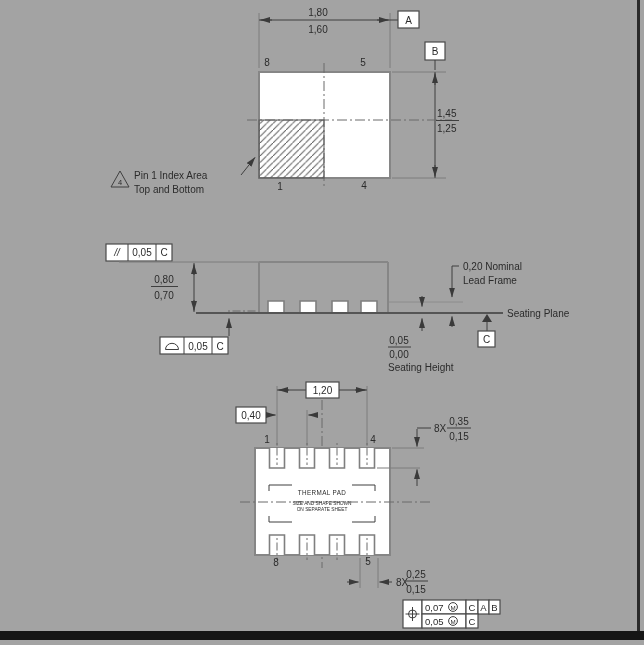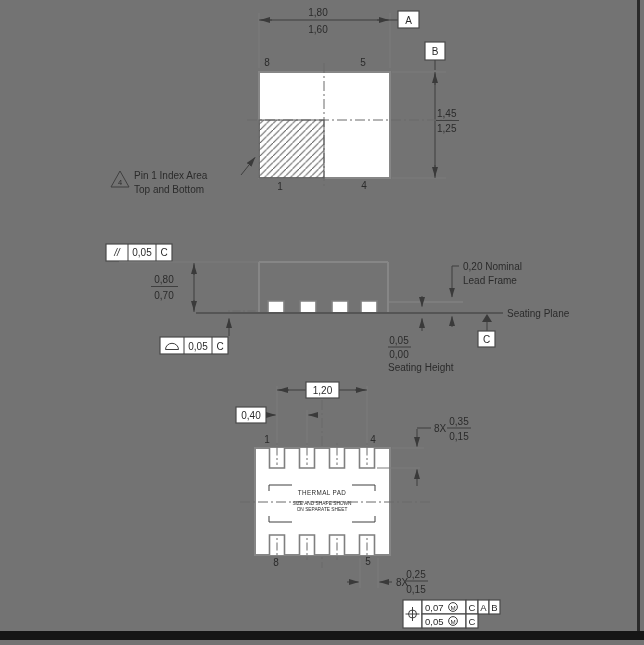--- a/index.html
+++ b/index.html
@@ -1,16 +1,16 @@
 <!DOCTYPE html>
 <html><head>
 <meta charset="utf-8">
 <style>
   html,body{margin:0;padding:0;background:#ffffff;}
-  .page{position:relative;width:644px;height:645px;background:#737373;overflow:hidden;}
+  .page{position:relative;width:644px;height:645px;background:#a3a3a3;overflow:hidden;}
   text{fill:#2b2b2b;font-family:"Liberation Sans",sans-serif;font-size:10px;}
   .mid{text-anchor:middle;}
   .it{font-style:italic;}
   .tiny{font-size:6.3px;letter-spacing:.4px;}
   .micro{font-size:4.8px;}
   .flag{font-size:7.5px;}
   .fcfm{font-size:6.2px;}
   .ln{stroke:#3f3f3f;stroke-width:1;fill:none;}
   .ext{stroke:#7d7d7d;stroke-width:1;fill:none;}
   .body{stroke:#868686;stroke-width:2;fill:#ffffff;}

